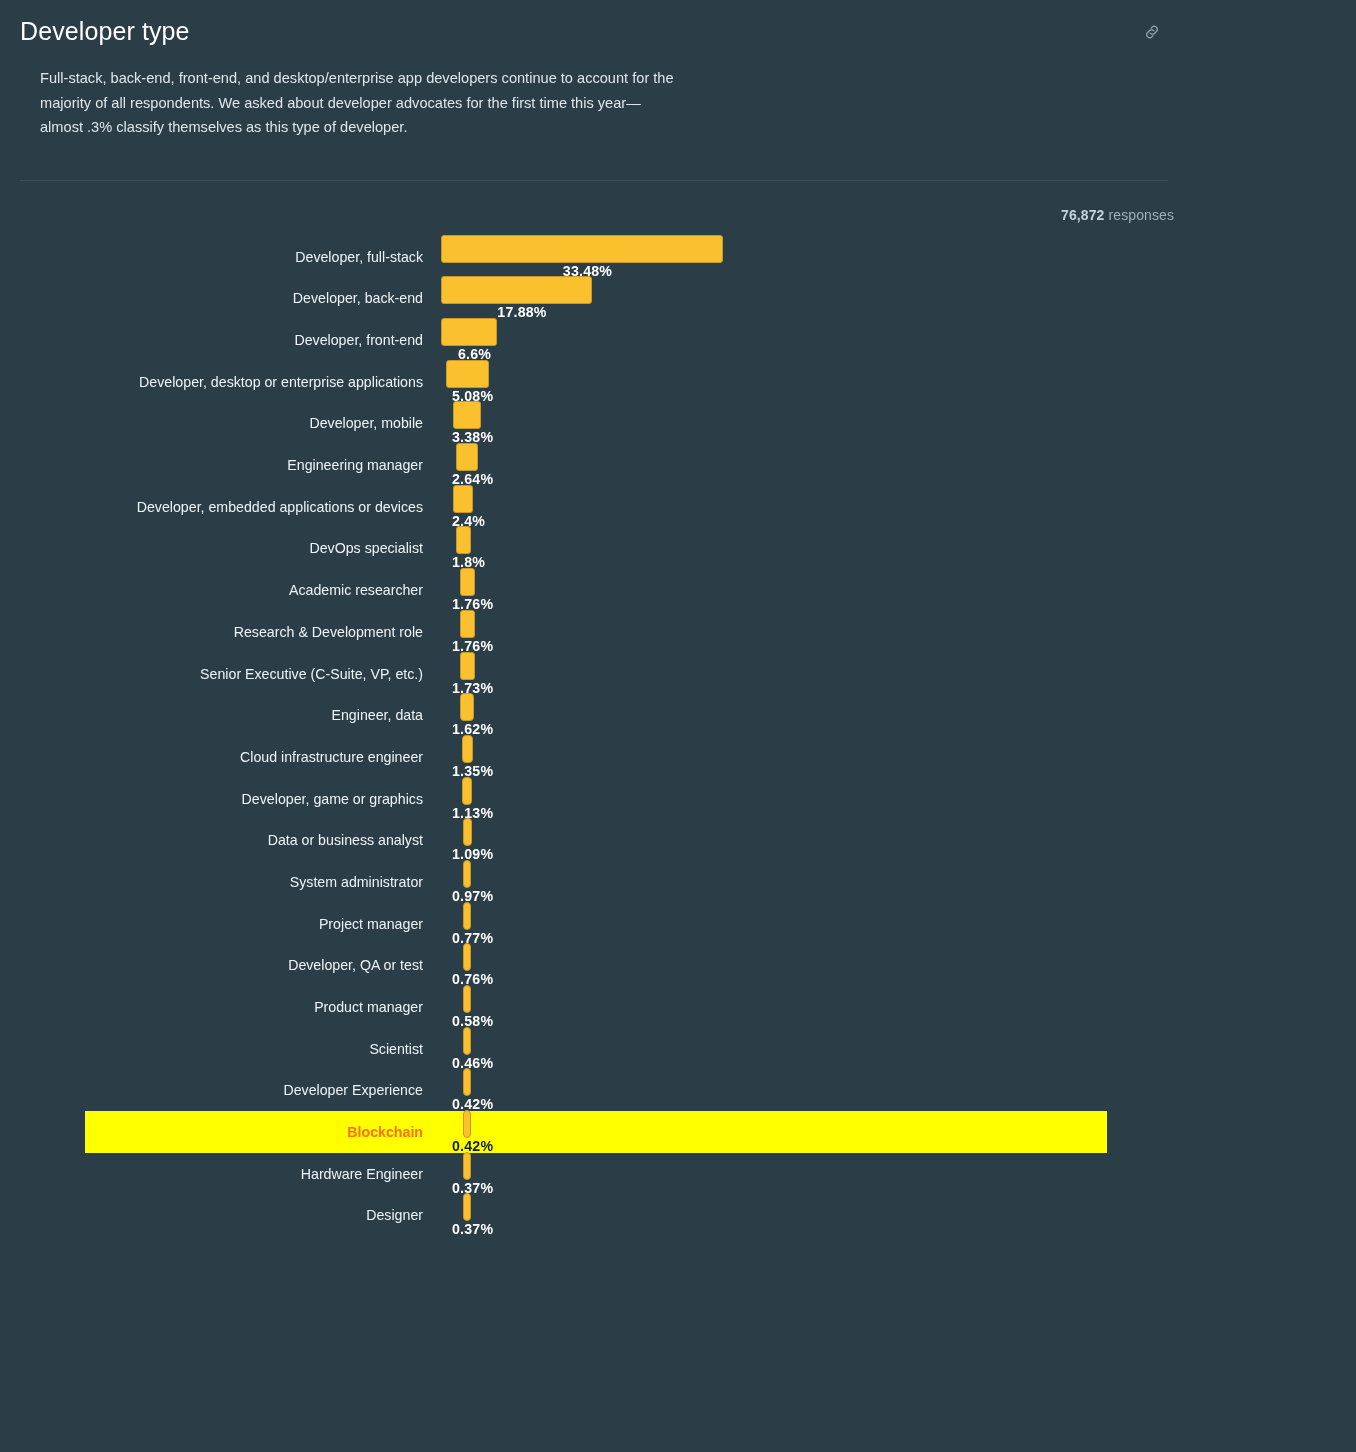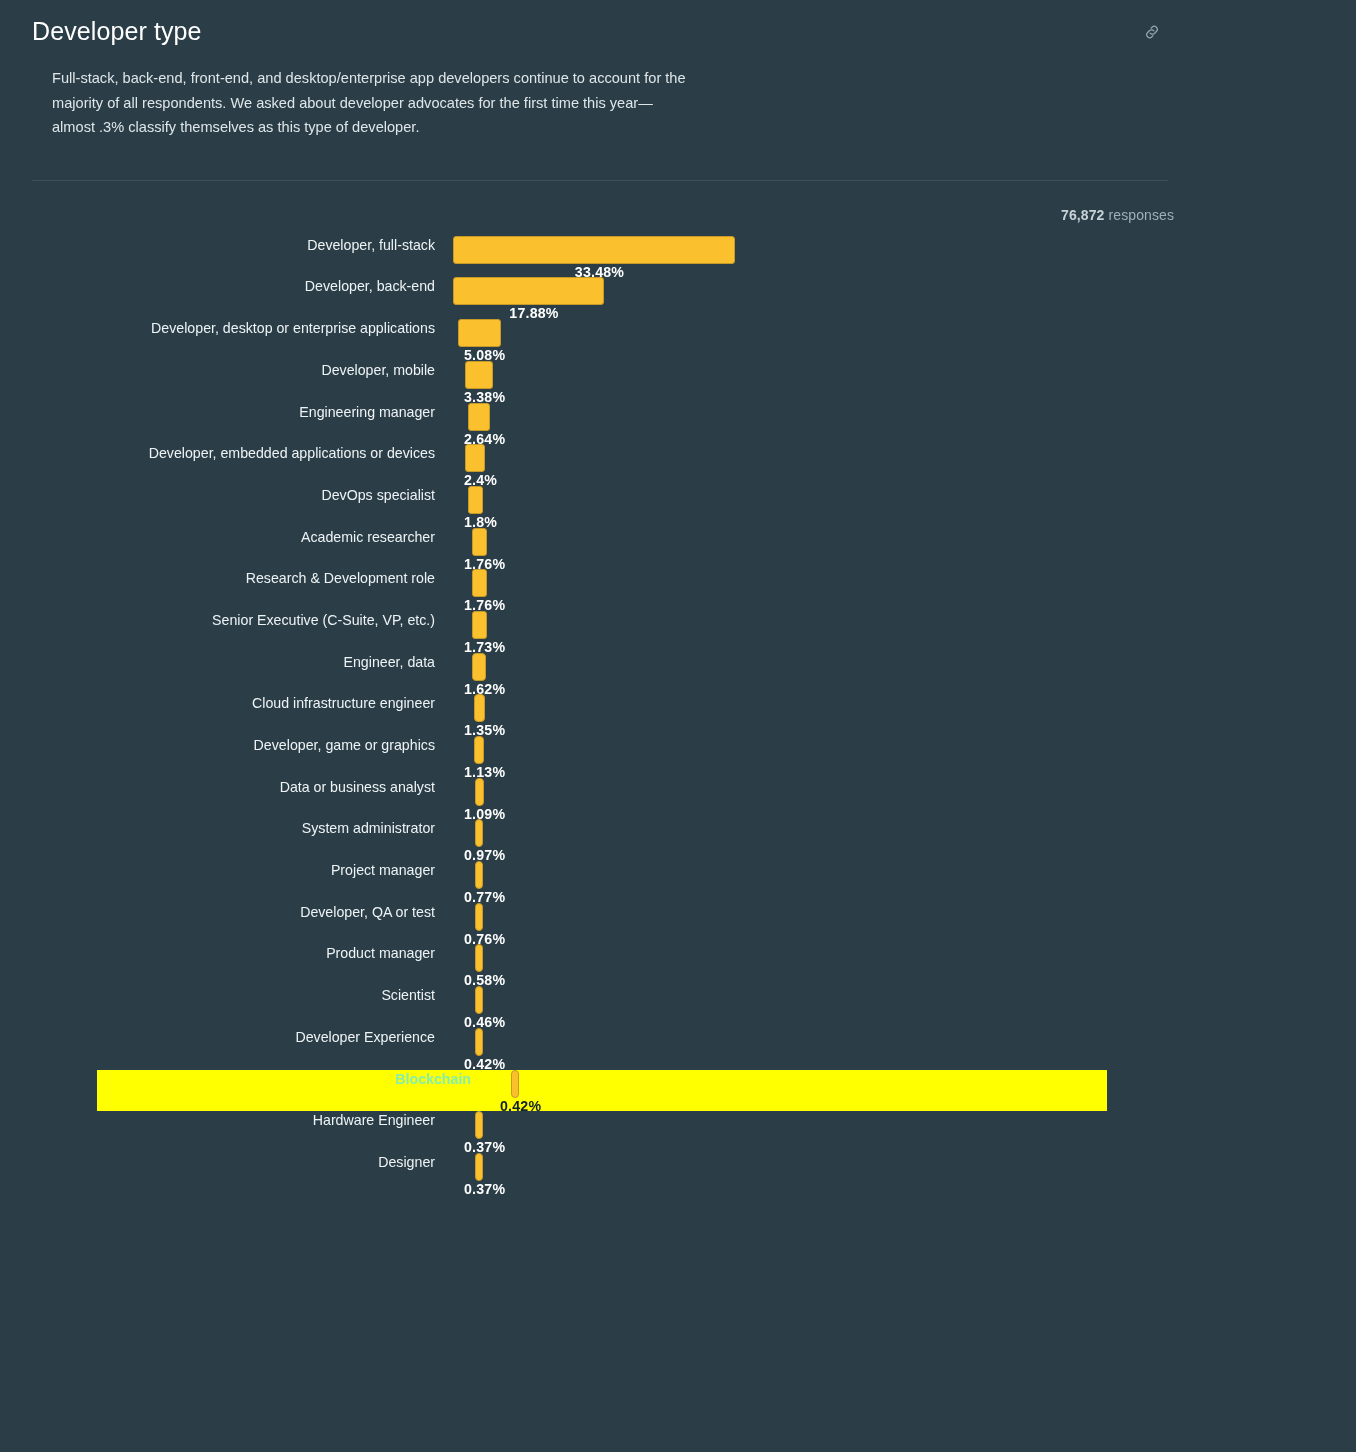--- a/index.html
+++ b/index.html
@@ -12,21 +12,20 @@
     font-family: "Liberation Sans", sans-serif;
     color: #ffffff;
     -webkit-font-smoothing: antialiased;
   }
   .page {
     position: relative;
     width: 1188px;
     min-height: 1452px;
     background: #2b3e47;
     overflow: hidden;
-    padding-left: 12px;
   }
 
   
   .header {
     position: relative;
     padding: 16px 20px 0 20px;
   }
   .page-title {
     font-size: 25px;
     font-weight: 400;
@@ -76,21 +75,21 @@
 
   
   .chart {
     margin-top: 12px;
     position: relative;
   }
   .row {
     position: relative;
     height: 41.7px;
     display: flex;
-    align-items: flex-start;
+    align-items: center;
   }
   .row .hl {
     display: none;
   }
   .row.highlight .hl {
     display: block;
     position: absolute;
     left: 85px;
     right: 81px;
     top: 0;
@@ -104,23 +103,22 @@
     width: 423px;
     text-align: right;
     padding-right: 0;
     font-size: 14.2px;
     color: #eef3f5;
     font-weight: 400;
     white-space: nowrap;
     line-height: 18px;
   }
   .row.highlight .row-label {
-    color: #86efac;
+    color: #f97316;
     font-weight: 700;
-    margin-left: 36px;
   }
   .bar-wrap {
     position: relative;
     z-index: 1;
     margin-left: 18px;
     display: flex;
     align-items: center;
     flex-direction: column;
   }
   .bar {
@@ -175,20 +173,27 @@
         </div>
       </div>
       <div class="row">
         <div class="row-label">Developer, back-end</div>
         <div class="bar-wrap">
           <div class="bar" style="width: 151px;"></div>
           <div class="bar-value">17.88%</div>
         </div>
       </div>
       <div class="row">
+        <div class="row-label">Developer, front-end</div>
+        <div class="bar-wrap">
+          <div class="bar" style="width: 56px;"></div>
+          <div class="bar-value">6.6%</div>
+        </div>
+      </div>
+      <div class="row">
         <div class="row-label">Developer, desktop or enterprise applications</div>
         <div class="bar-wrap">
           <div class="bar" style="width: 43px;"></div>
           <div class="bar-value">5.08%</div>
         </div>
       </div>
       <div class="row">
         <div class="row-label">Developer, mobile</div>
         <div class="bar-wrap">
           <div class="bar" style="width: 28px;"></div>

